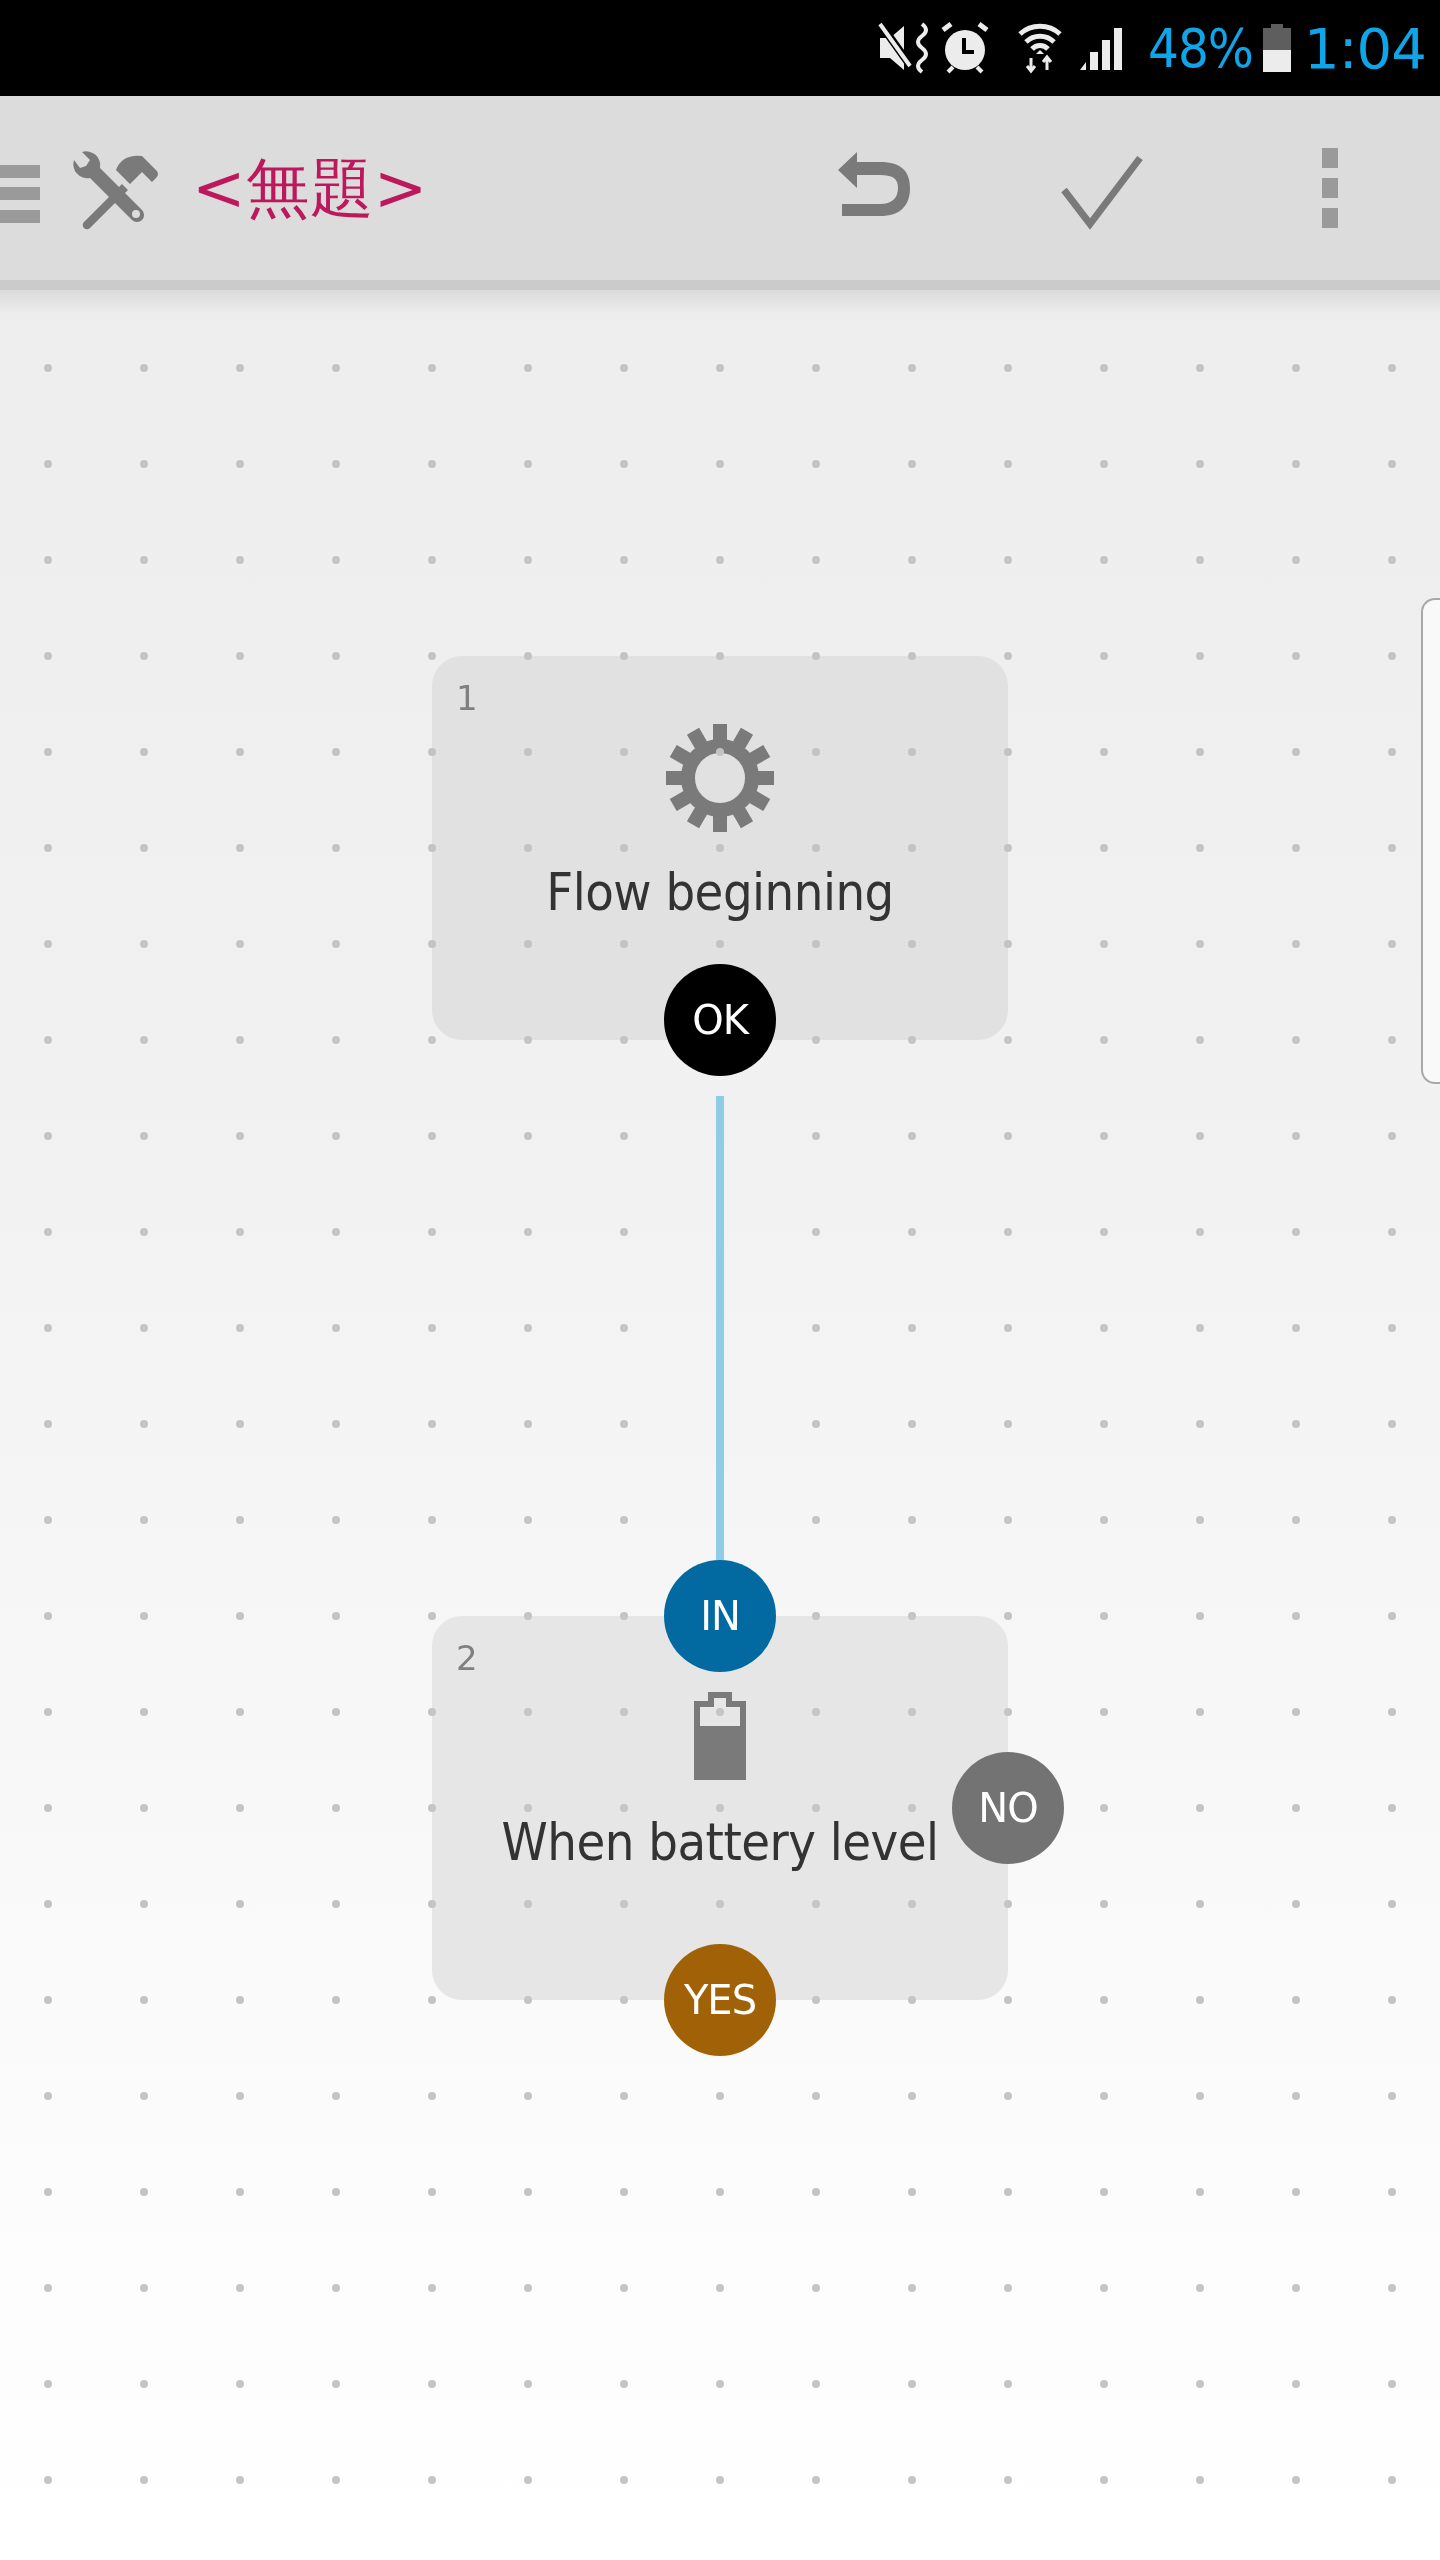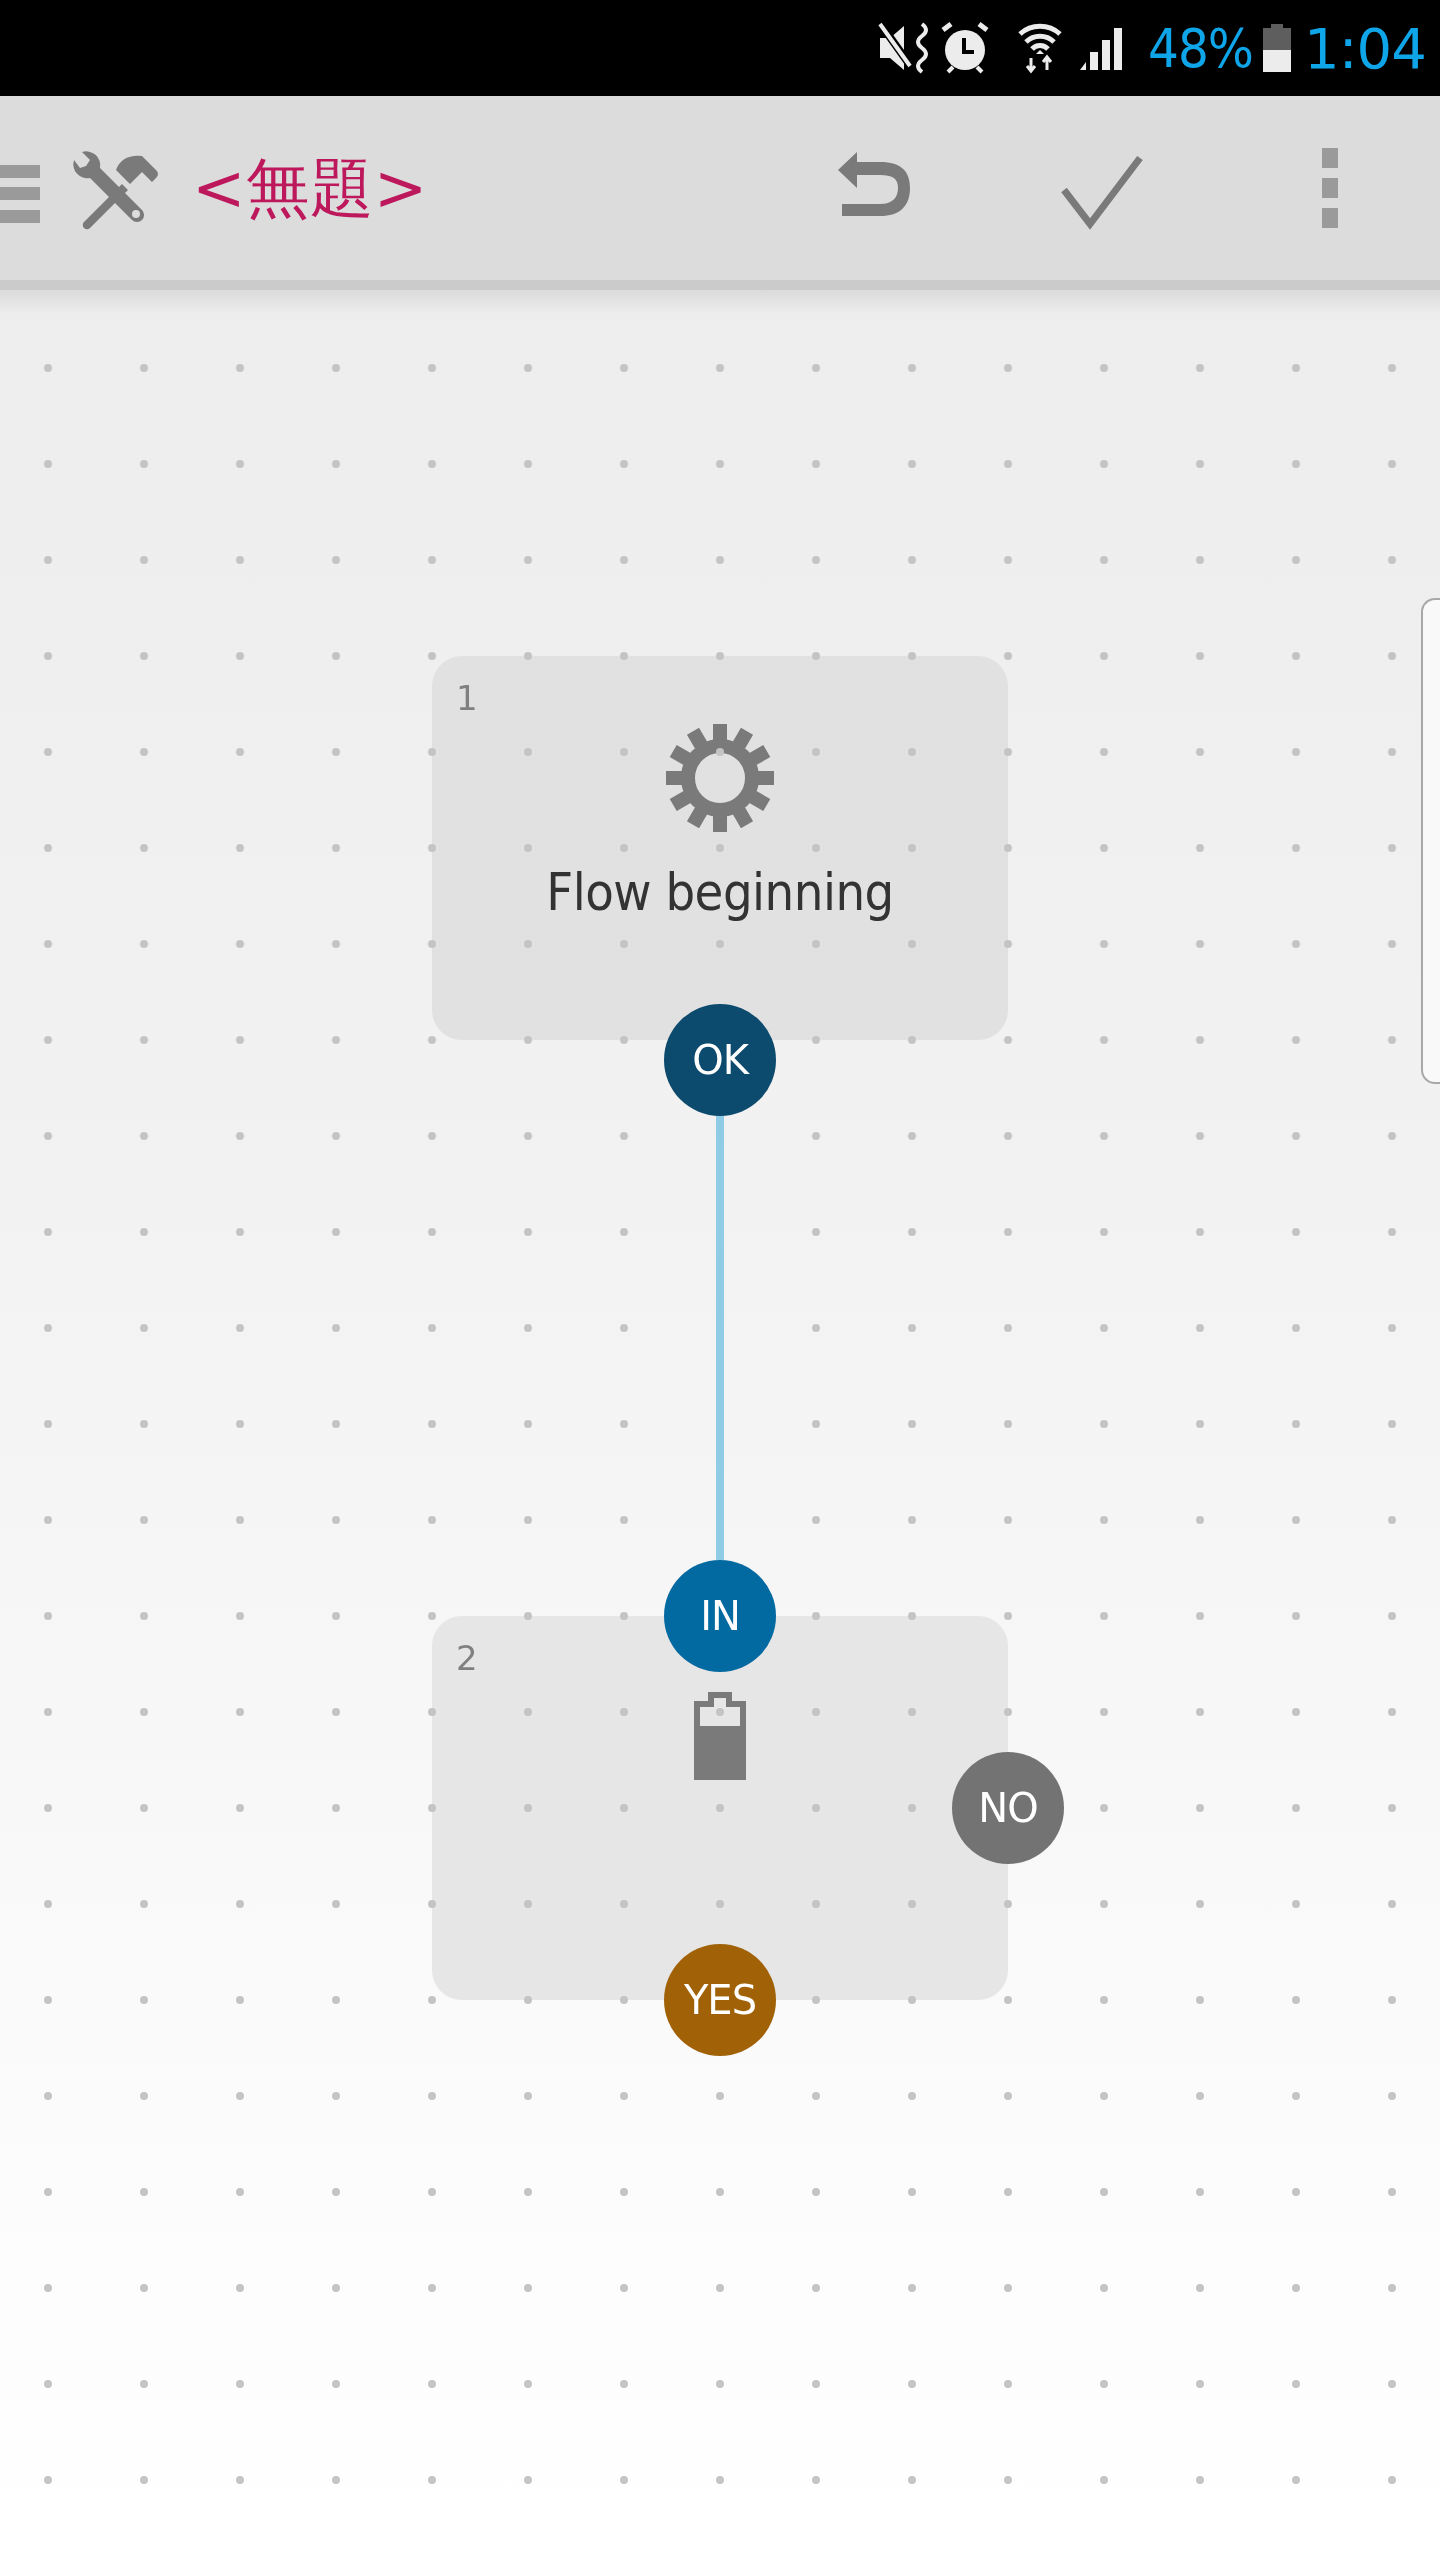--- a/index.html
+++ b/index.html
@@ -179,28 +179,29 @@
           <rect x="-7" y="-54" width="14" height="16" transform="rotate(240)"></rect>
           <rect x="-7" y="-54" width="14" height="16" transform="rotate(270)"></rect>
           <rect x="-7" y="-54" width="14" height="16" transform="rotate(300)"></rect>
           <rect x="-7" y="-54" width="14" height="16" transform="rotate(330)"></rect>
         </g>
     </g>
     <circle cx="0" cy="0" r="32" fill="none" stroke="#7a7a7a" stroke-width="14"></circle>
   </svg>
   <div class="node-label" style="top:206px;">Flow beginning</div>
 </div>
-<div class="port" style="left:664px; top:1004px; background:#0c4a6e;">OK</div>
+<div class="port" style="left:664px; top:964px; background:#000000;">OK</div>
 
 <div class="node-card n2" style="left:432px; top:1616px;">
   <div class="node-number">2</div>
   <svg class="node-icon" style="left:262px; top:76px;" width="52" height="88" viewBox="0 0 52 88">
     <path d="M14 0 H38 V9 H52 V88 H0 V9 H14 Z" fill="#7a7a7a"></path>
     <path d="M20 6 H32 V15 H46 V34 H6 V15 H20 Z" fill="#e6e6e6"></path>
   </svg>
+  <div class="node-label" style="top:196px;">When battery level</div>
 </div>
 <div class="port" style="left:664px; top:1560px; background:#0369a1;">IN</div>
 <div class="port" style="left:952px; top:1752px; background:#737373;">NO</div>
 <div class="port" style="left:664px; top:1944px; background:#a16207;">YES</div>
 
 <svg class="dot-layer" id="dot-layer" width="1440" height="2560">
     <circle cx="48" cy="368" r="4" fill="#c4c4c4"></circle>
     <circle cx="144" cy="368" r="4" fill="#c4c4c4"></circle>
     <circle cx="240" cy="368" r="4" fill="#c4c4c4"></circle>
     <circle cx="336" cy="368" r="4" fill="#c4c4c4"></circle>

